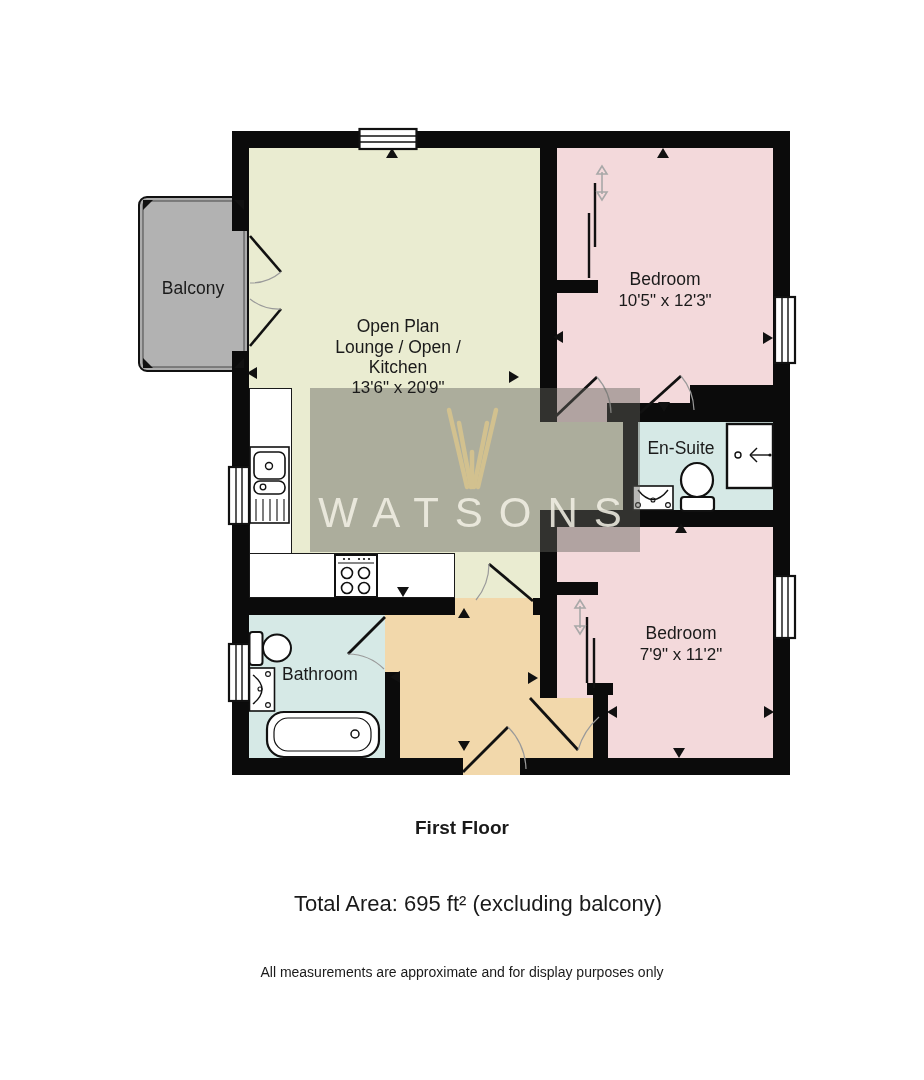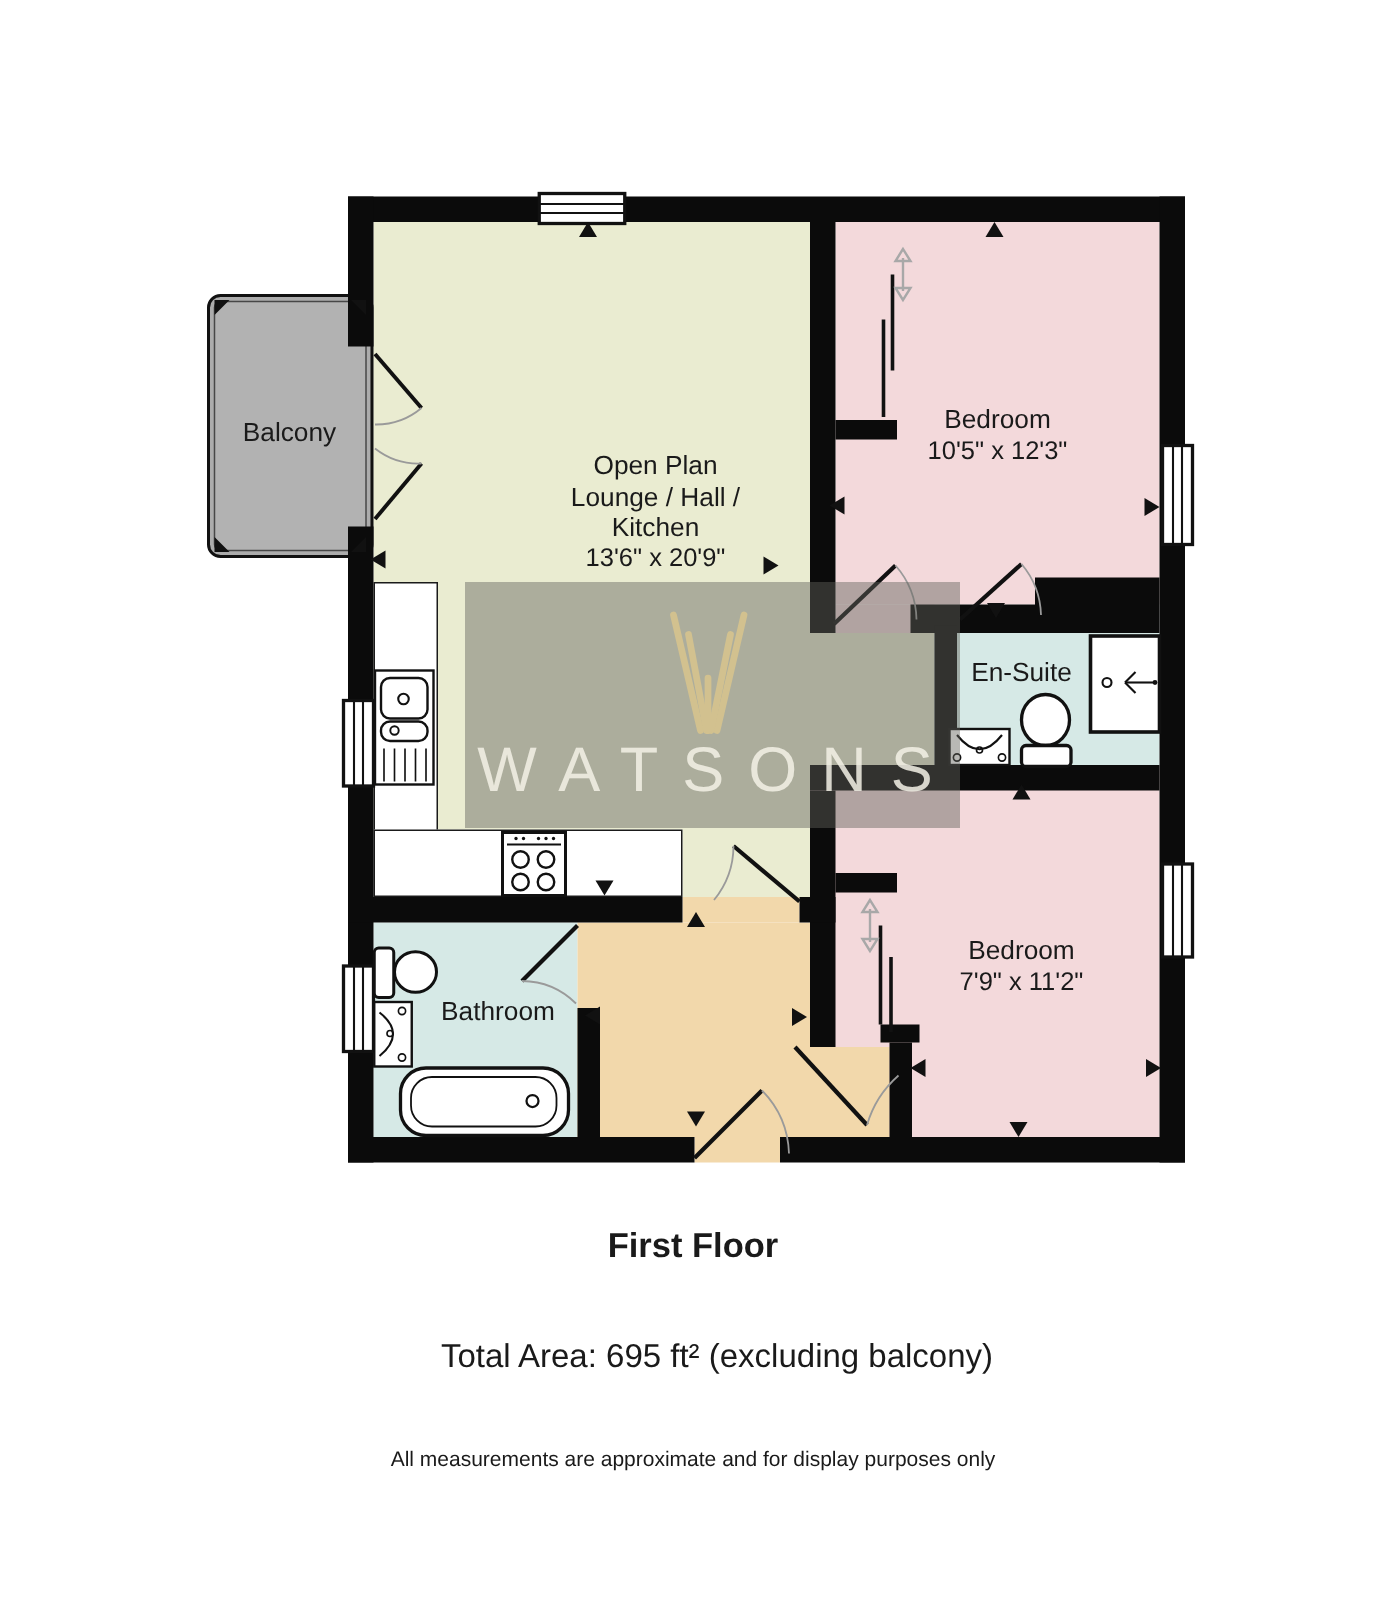--- a/index.html
+++ b/index.html
@@ -20,21 +20,21 @@
           background:var(--watermark-box,rgba(98,98,90,.45));z-index:40;}
   .wm-text{position:absolute;left:478px;top:513px;transform:translate(-50%,-50%);
            z-index:42;font-size:42px;font-weight:400;letter-spacing:16px;
            color:var(--watermark-text,#f4f2e7);opacity:.85;white-space:nowrap;}
   svg.wm-logo{position:absolute;left:0;top:0;z-index:41;pointer-events:none;}
   .lbl{position:absolute;transform:translate(-50%,-50%);text-align:center;
        white-space:nowrap;z-index:50;line-height:20.5px;}
   .lbl b{font-size:17.5px;font-weight:400;display:block;}
   .lbl span{font-size:17px;font-weight:400;display:block;}
   .footer{position:absolute;left:0;width:924px;text-align:center;z-index:50;}
-  .f-title{top:817px;font-size:23px;font-weight:700;}
+  .f-title{top:817px;font-size:19px;font-weight:700;}
   .f-area{top:891px;font-size:22px;font-weight:400;padding-left:16px;}
   .f-disc{top:964px;font-size:14px;font-weight:400;}
   .z1{z-index:1}.z2{z-index:2}.z3{z-index:3}
 </style>
 </head>
 <body>
 
 <div class="page">
 
   <div class="room fill-lounge z1" style="left:249px;top:148px;width:291px;height:450px;"></div>
@@ -259,42 +259,42 @@
       <path d="M487,423 L474,487"></path>
       <path d="M472,452 L472,487"></path>
     </g>
   </svg>
   <div class="wm-text">WATSONS</div>
 
   <div class="lbl" style="left:193px;top:288px;">
     <b>Balcony</b>
   </div>
 
-  <div class="lbl" style="left:398px;top:341px;margin-left:39px;">
+  <div class="lbl" style="left:398px;top:357px;">
     <b>Open Plan</b>
-    <b>Lounge / Hall /</b>
+    <b>Lounge / Open /</b>
     <b>Kitchen</b>
     <span>13'6" x 20'9"</span>
   </div>
 
   <div class="lbl" style="left:665px;top:290px;line-height:22px;">
     <b>Bedroom</b>
     <span>10'5" x 12'3"</span>
   </div>
 
   <div class="lbl" style="left:681px;top:448px;">
     <b>En-Suite</b>
   </div>
 
   <div class="lbl" style="left:681px;top:644px;line-height:21px;">
     <b>Bedroom</b>
     <span>7'9" x 11'2"</span>
   </div>
 
-  <div class="lbl" style="left:332px;top:674px;">
+  <div class="lbl" style="left:320px;top:674px;">
     <b>Bathroom</b>
   </div>
 
 
   <div class="footer f-title">First Floor</div>
   <div class="footer f-area">Total Area: 695 ft² (excluding balcony)</div>
   <div class="footer f-disc">All measurements are approximate and for display purposes only</div>
 
 </div>
 

